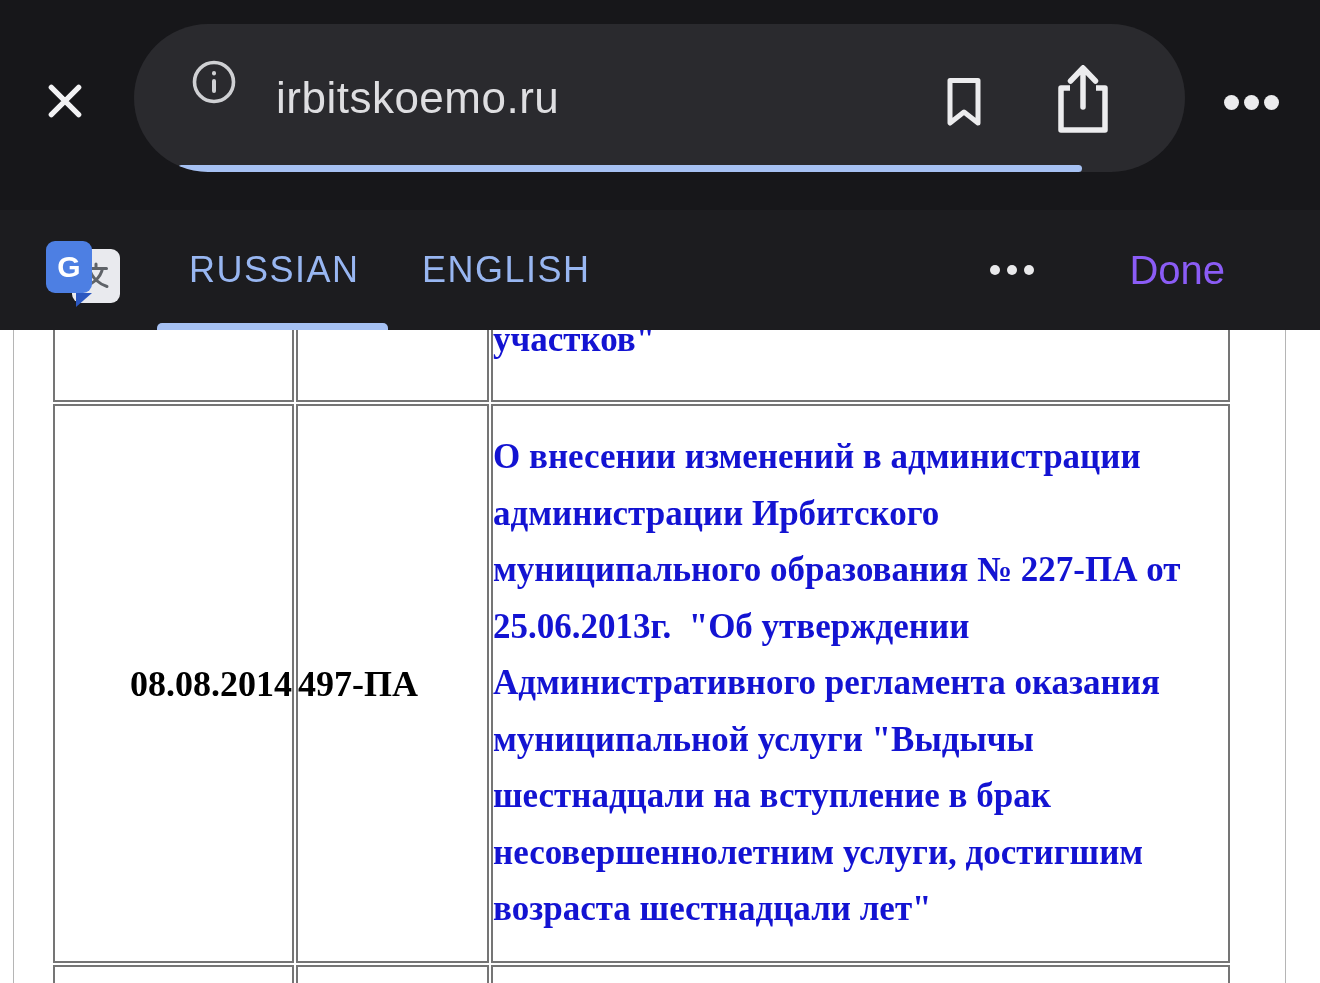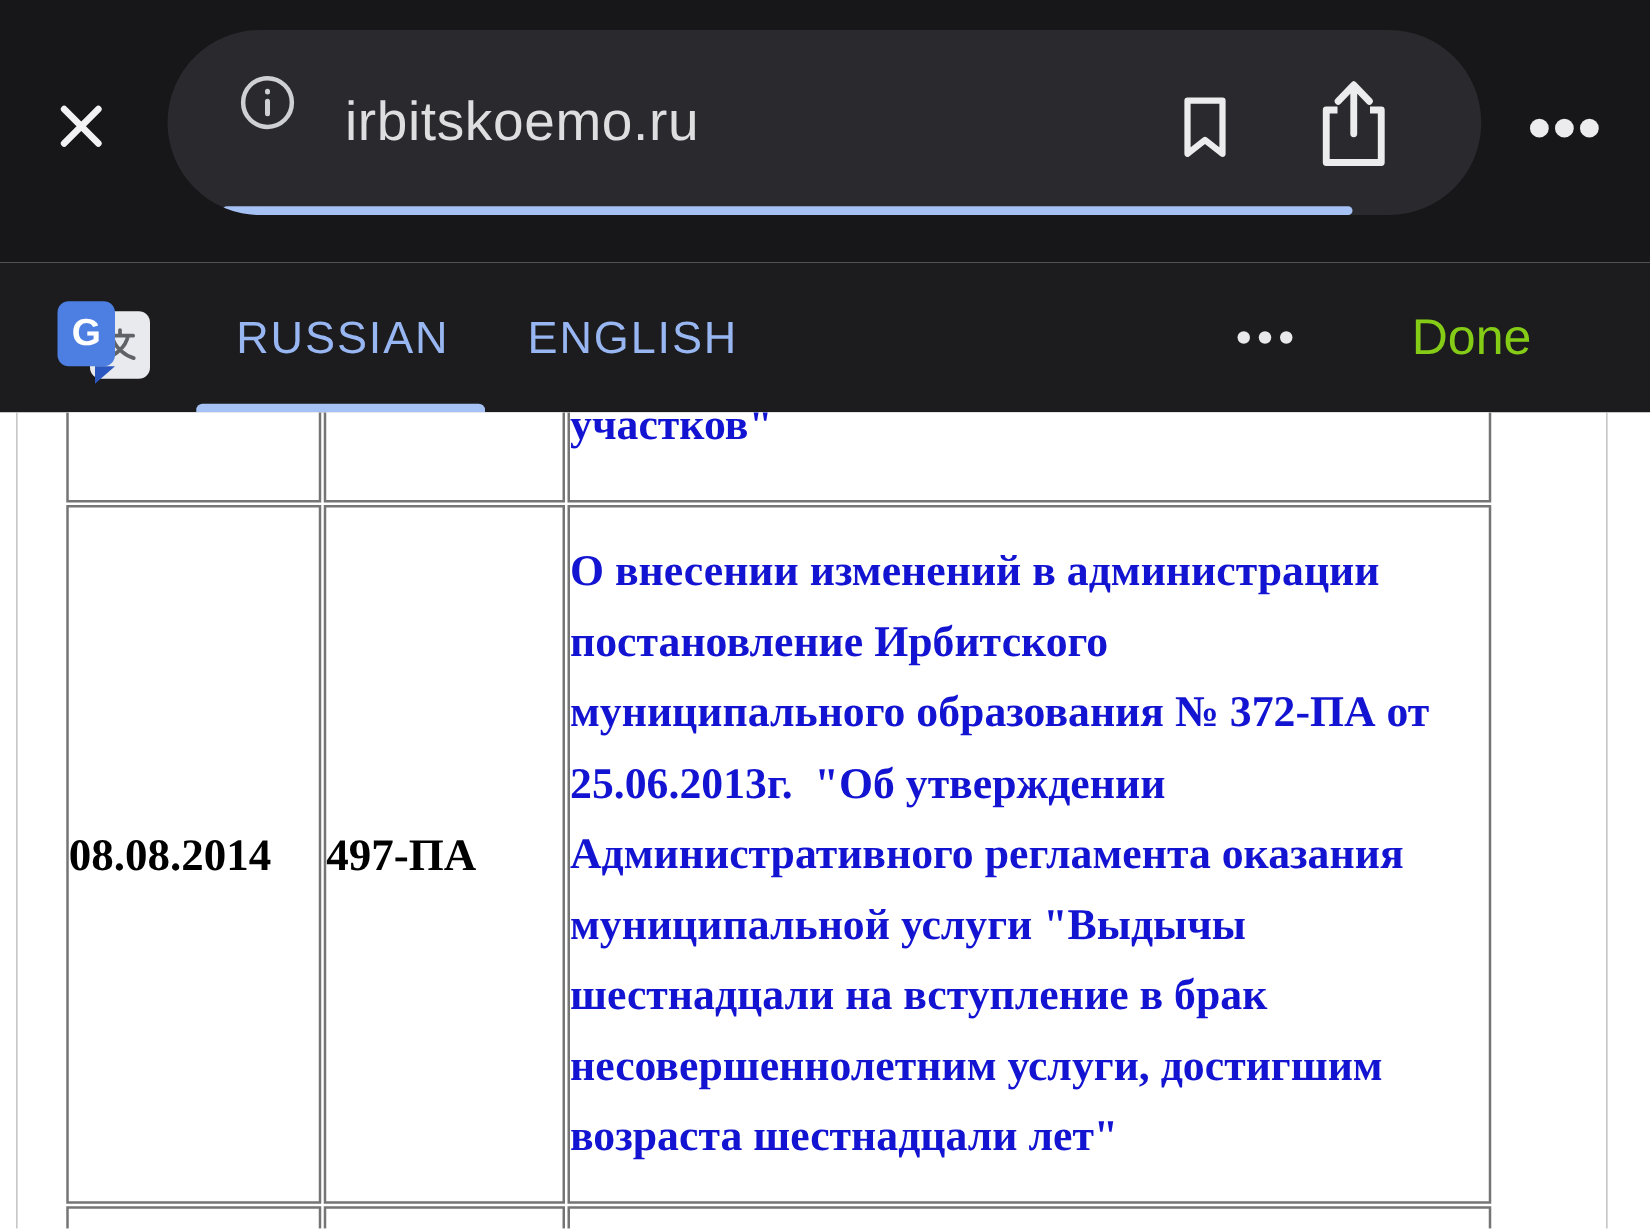--- a/index.html
+++ b/index.html
@@ -75,42 +75,42 @@
     background:#a6c1f3; border-radius:5px 5px 0 0;
   }
   .translate-menu {
     position:absolute; left:990px; top:55px; display:flex; gap:7px;
     background:transparent; border:none; padding:0;
   }
   .translate-menu .dot { width:10px; height:10px; border-radius:50%; background:#e9e9eb; }
   .done-btn {
     position:absolute; right:95px; top:0; height:120px; display:flex; align-items:center;
     background:transparent; border:none; padding:0;
-    font-size:40px; color:#84cc16; font-family:"Liberation Sans", sans-serif;
+    font-size:40px; color:#8b5cf6; font-family:"Liberation Sans", sans-serif;
   }
 
   
   .page {
     position:absolute; left:0; top:330px; width:1320px; height:653px;
     background:#ffffff; overflow:hidden;
   }
   .page-frame {
     position:absolute; left:13px; top:-5px; width:1271px; height:663px;
     border-left:1px solid #b5b5b5; border-right:1px solid #b5b5b5;
   }
   table.doc-table {
     position:absolute; left:51px; top:-180px;
     border-collapse:separate; border-spacing:2px;
   }
   .doc-table td {
     box-sizing:border-box; background:#ffffff;
     border:2px solid #757575; padding:0; vertical-align:middle;
     font-family:"Liberation Serif", serif; font-weight:bold;
   }
-  .col-date   { width:204px; text-align:left; padding-right:24px; }
+  .col-date   { width:241px; text-align:right; padding-right:24px; }
   .col-number { width:193px; text-align:left; padding-right:54px; }
   .col-desc   { width:739px; padding-left:23px; padding-right:18px; }
   .row-prev td { height:250px; }
   .row-prev .col-desc { vertical-align:bottom; padding-bottom:32px; }
   .row-main td { height:559px; }
   .row-next td { height:120px; }
   .cell-date, .cell-number { font-size:36px; color:#000000; }
   .desc-line {
     font-size:35px; line-height:56.5px; color:#1313d2; white-space:pre;
   }
@@ -198,22 +198,22 @@
         </tr>
         <tr class="row-main">
           <td class="col-date">
             <span class="cell-date">08.08.2014</span>
           </td>
           <td class="col-number">
             <span class="cell-number">497-ПА</span>
           </td>
           <td class="col-desc">
               <div class="desc-line">О внесении изменений в администрации</div>
-              <div class="desc-line">постановление Ирбитского</div>
-              <div class="desc-line">муниципального образования № 372-ПА от</div>
+              <div class="desc-line">администрации Ирбитского</div>
+              <div class="desc-line">муниципального образования № 227-ПА от</div>
               <div class="desc-line">25.06.2013г.  "Об утверждении</div>
               <div class="desc-line">Административного регламента оказания</div>
               <div class="desc-line">муниципальной услуги "Выдычы</div>
               <div class="desc-line">шестнадцали на вступление в брак</div>
               <div class="desc-line">несовершеннолетним услуги, достигшим</div>
               <div class="desc-line">возраста шестнадцали лет"</div>
             </td>
         </tr>
         <tr class="row-next">
           <td class="col-date"></td>

